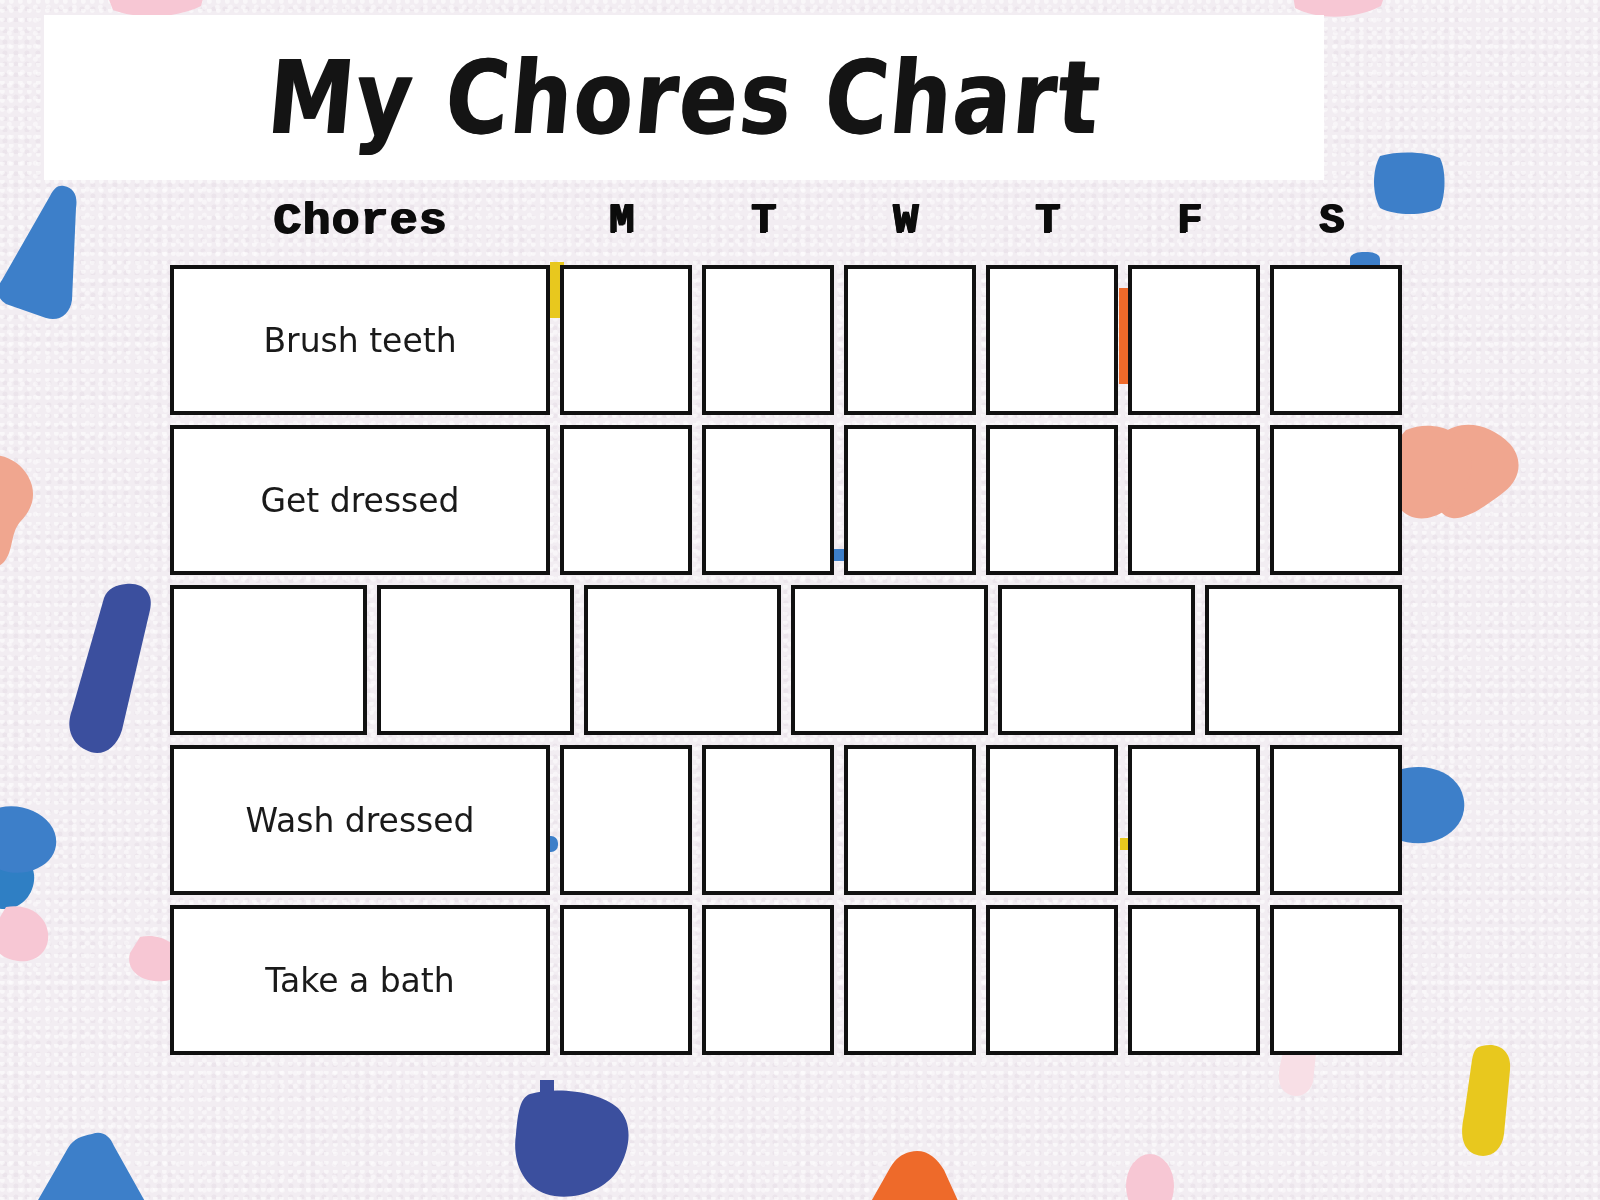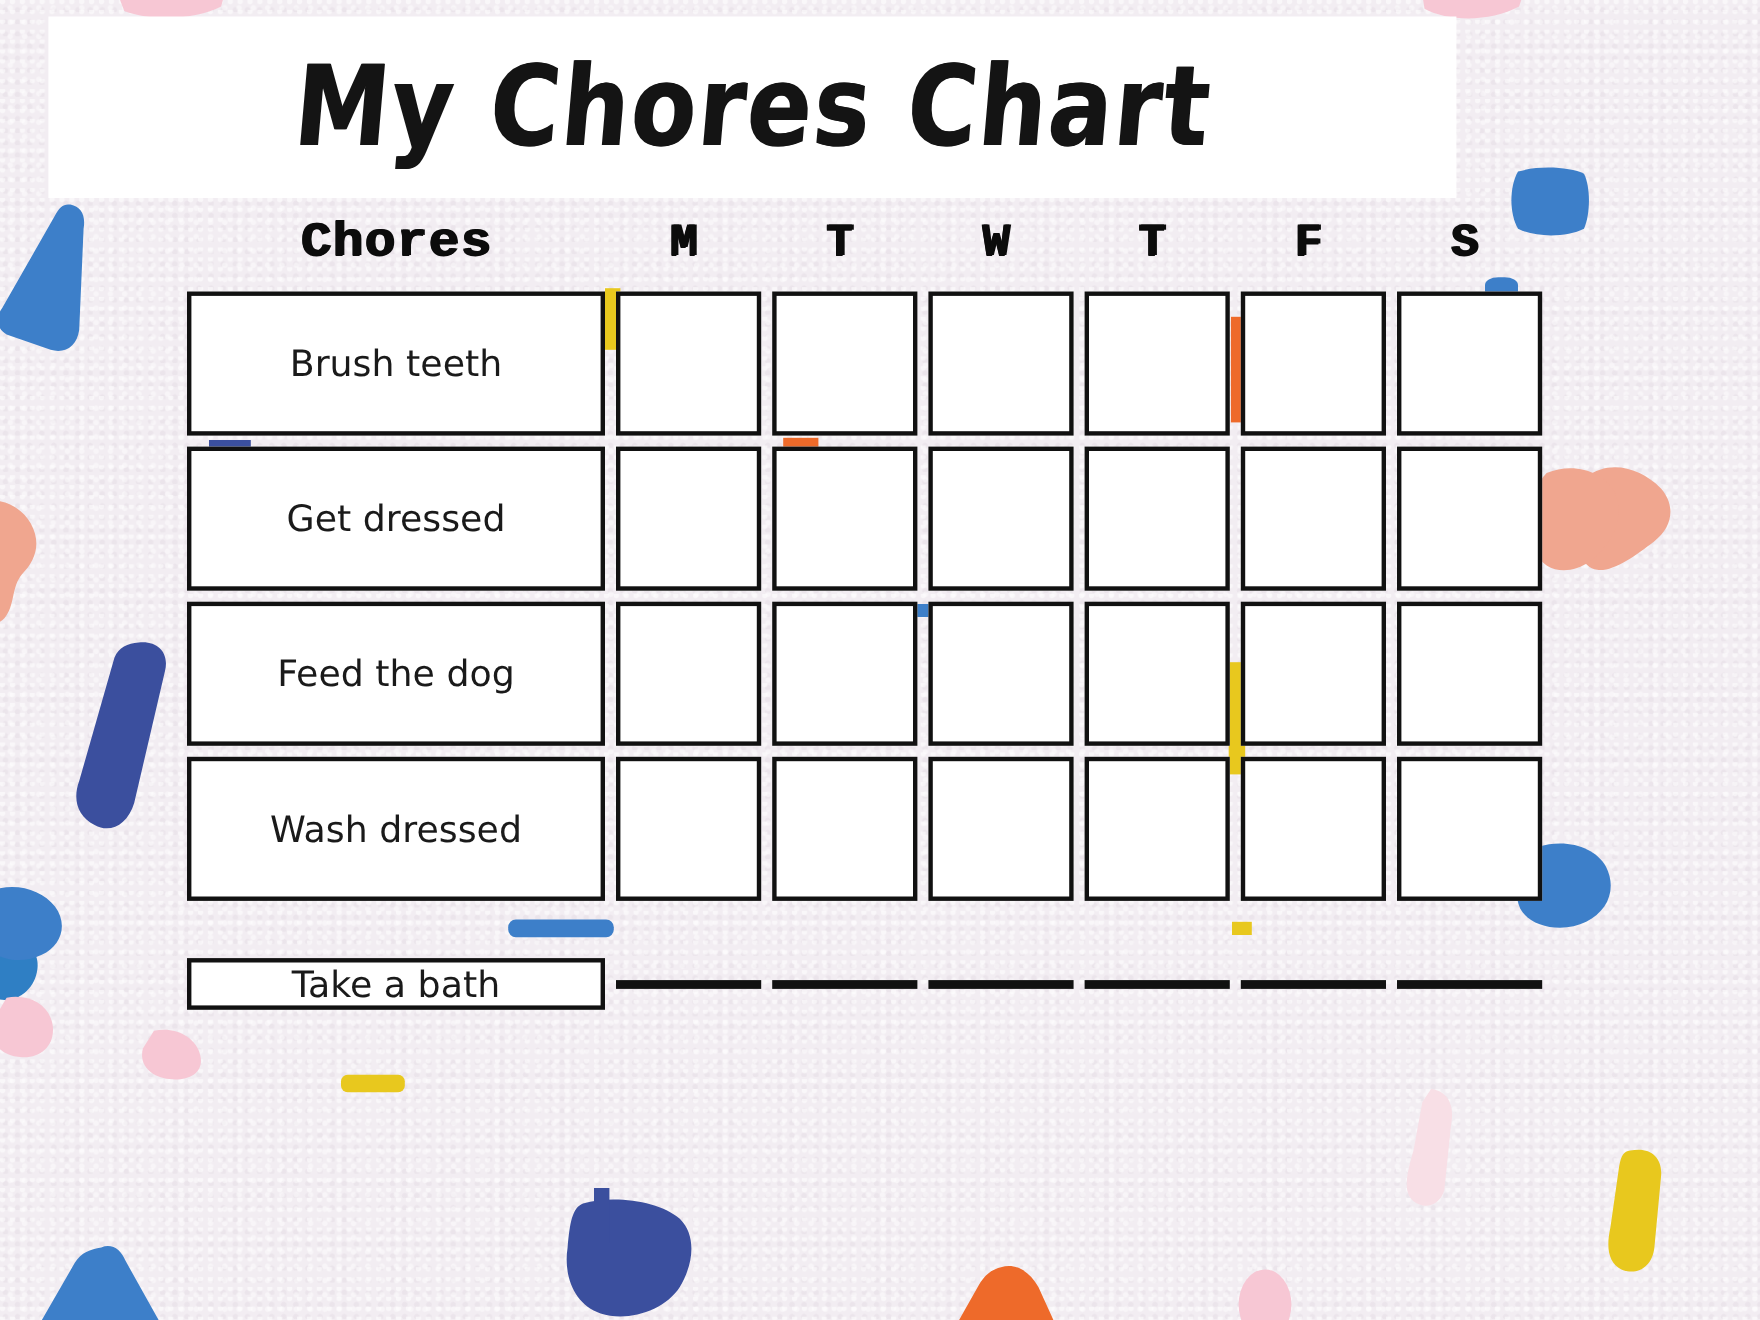--- a/index.html
+++ b/index.html
@@ -95,23 +95,23 @@
     position: absolute;
     left: 170px;
     top: 265px;
     width: 1232px;
     z-index: 4;
   }
   .grid-row {
     display: flex;
     gap: 10px;
     margin-bottom: 10px;
-    height: 131px;
-  }
-  .grid-row:last-child { margin-bottom: 0; align-items: center; }
+    height: 150px;
+  }
+  .grid-row:last-child { margin-bottom: 0; }
 
   .chore-cell {
     width: 380px;
     border: 4px solid #111111;
     background: #ffffff;
     display: flex;
     align-items: center;
     justify-content: center;
   }
   .chore-label {
@@ -293,23 +293,20 @@
     </div>
     <div class="check-cell"></div>
     <div class="check-cell"></div>
     <div class="check-cell"></div>
     <div class="check-cell"></div>
     <div class="check-cell"></div>
     <div class="check-cell"></div>
   </div>
 
   <div class="grid-row">
-    <div class="chore-cell">
-      <span class="chore-label">Feed the dog</span>
-    </div>
     <div class="check-cell"></div>
     <div class="check-cell"></div>
     <div class="check-cell"></div>
     <div class="check-cell"></div>
     <div class="check-cell"></div>
     <div class="check-cell"></div>
   </div>
 
   <div class="grid-row">
     <div class="chore-cell">

